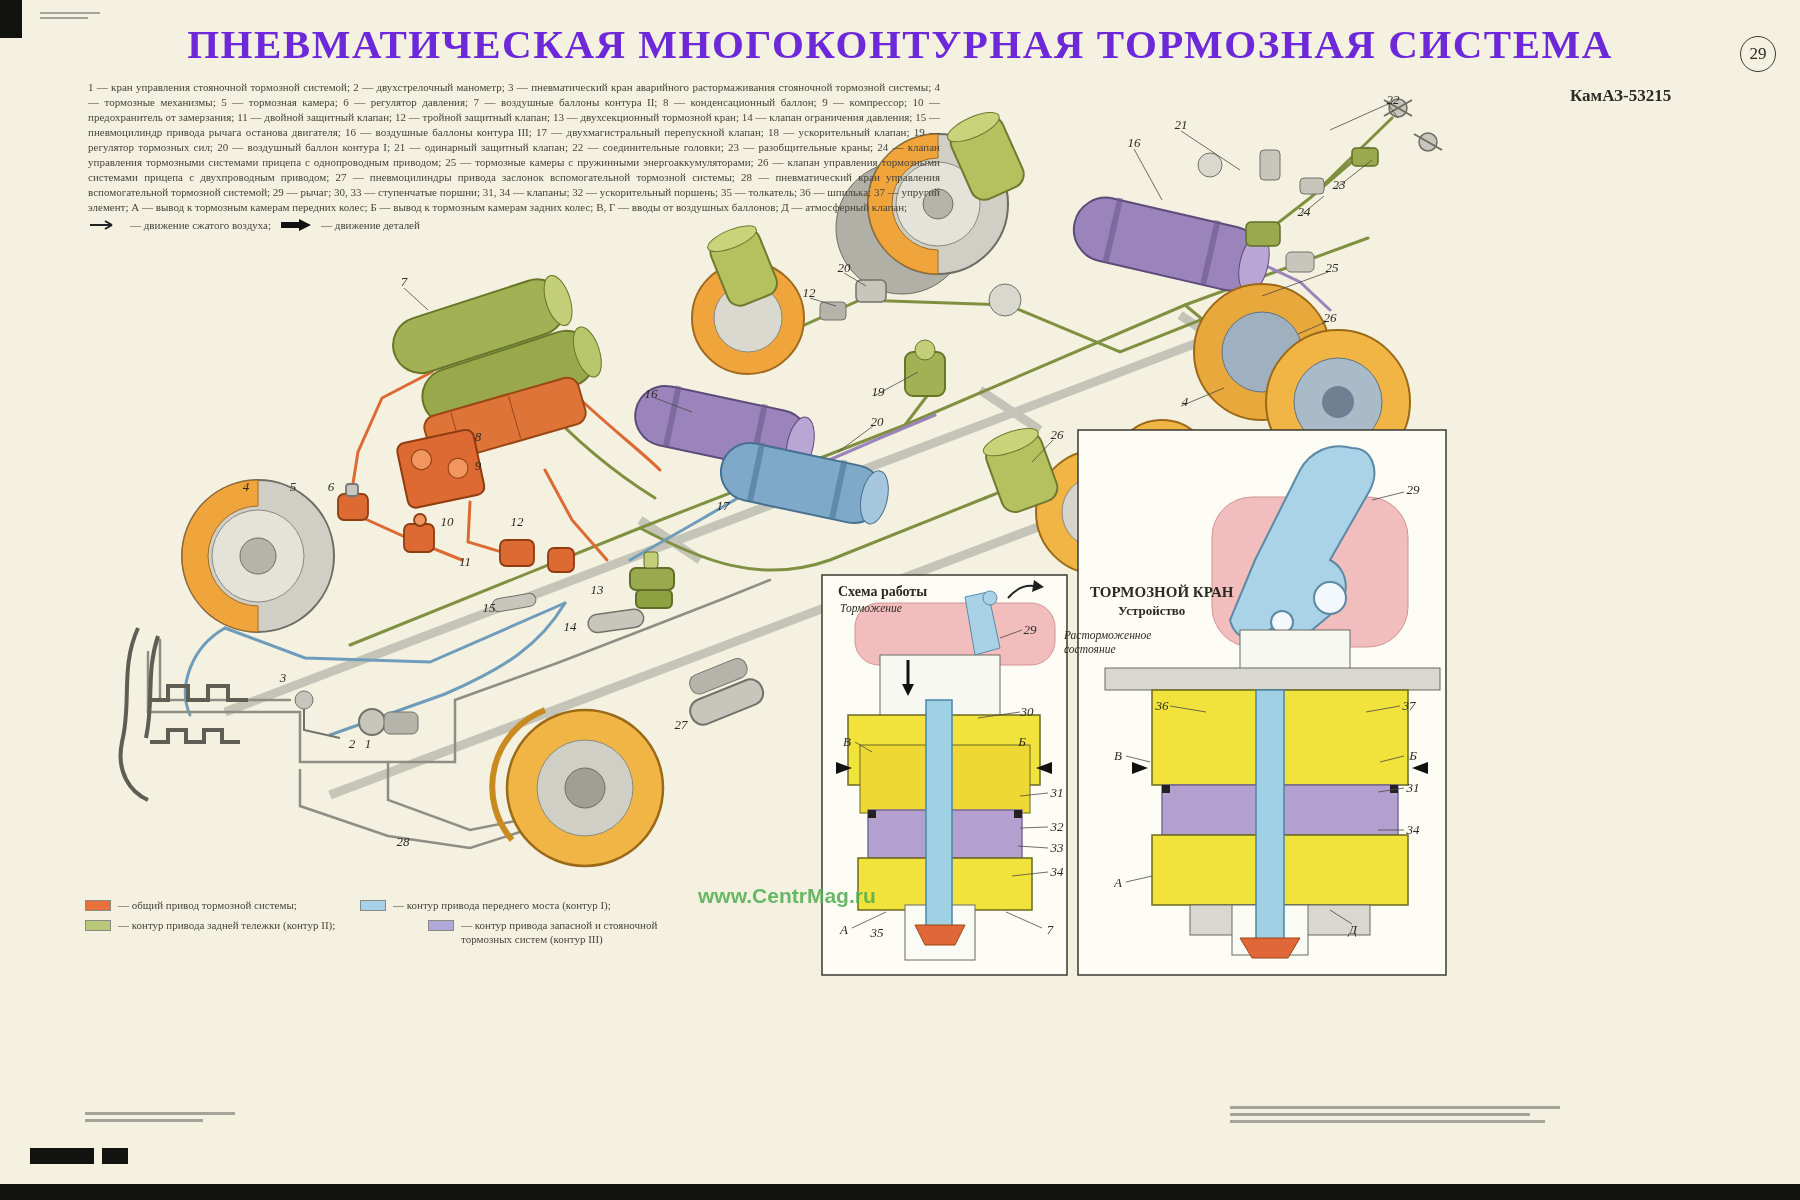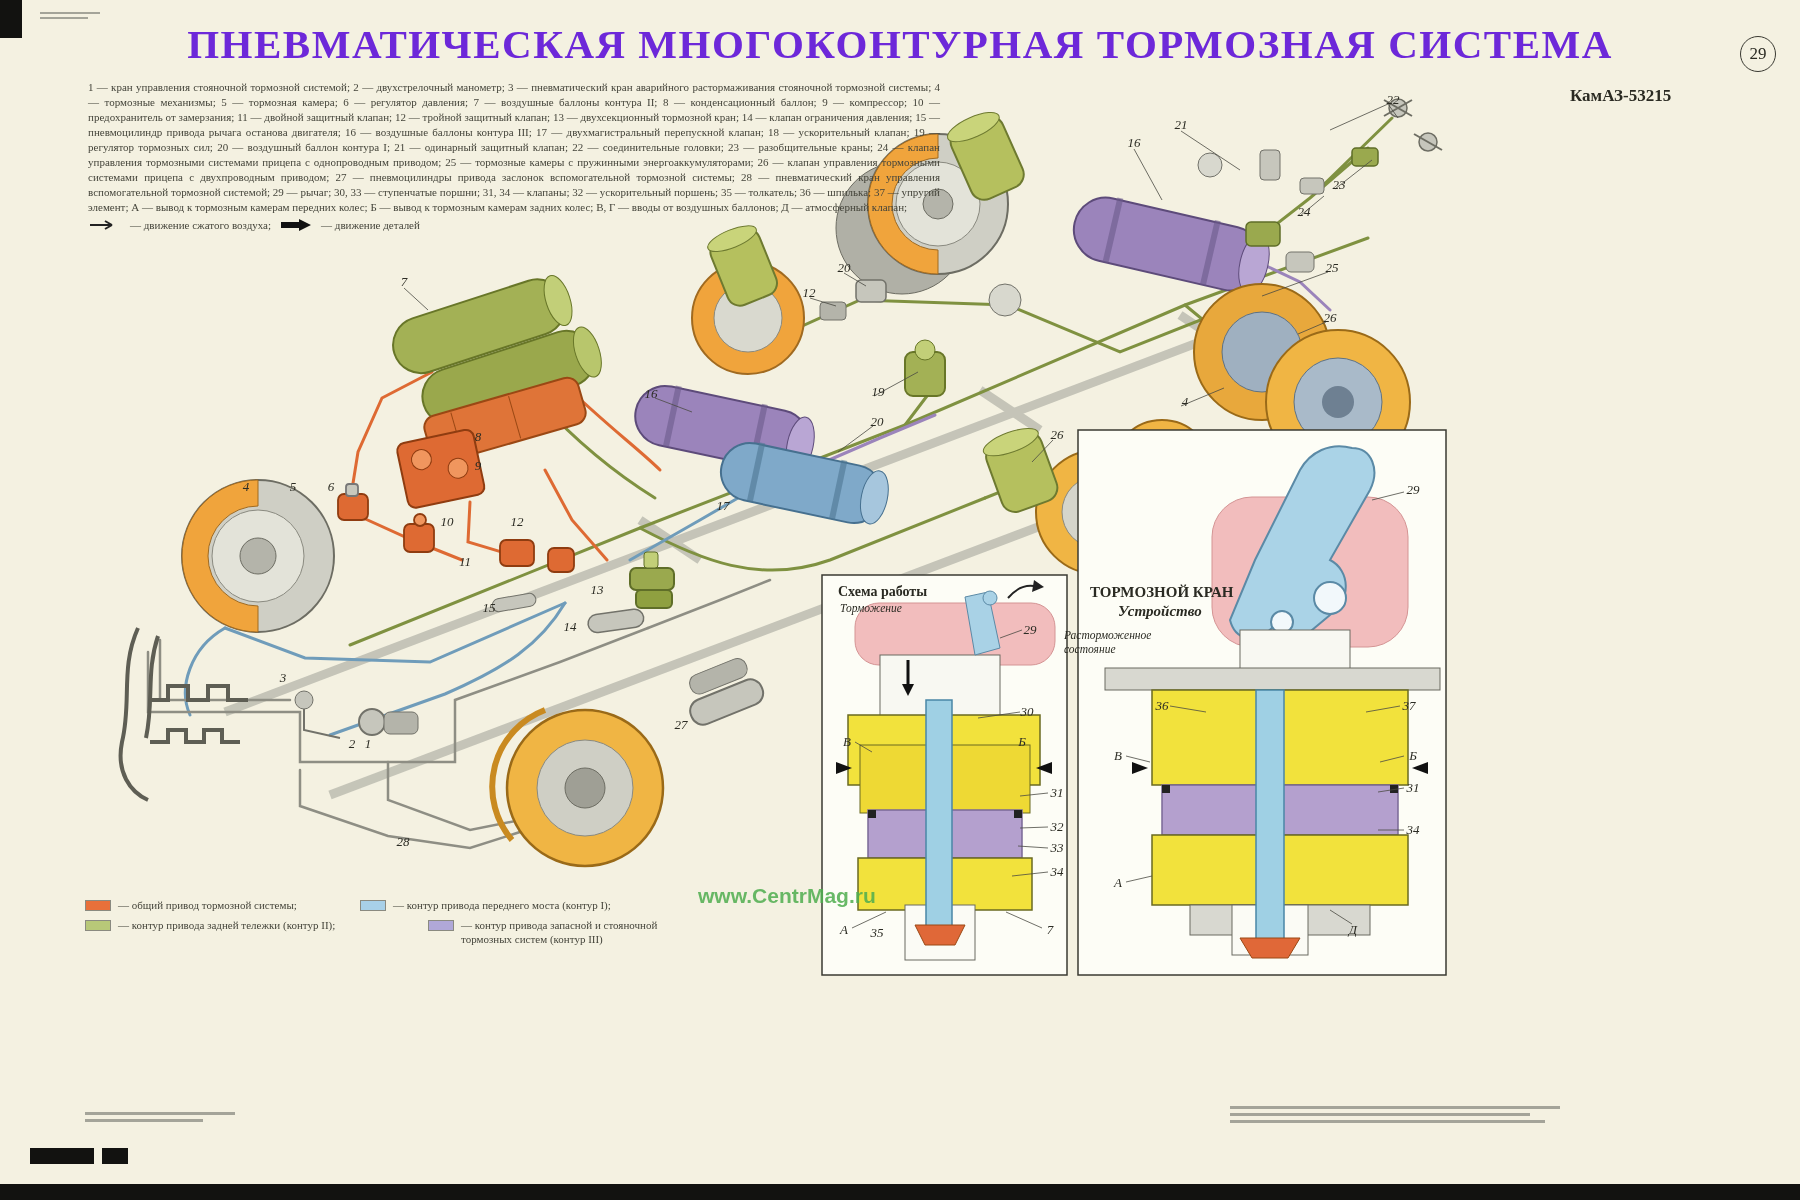--- a/index.html
+++ b/index.html
@@ -28,21 +28,21 @@
     position:absolute; transform:translate(-50%,-50%);
     font-style:italic; font-size:13px; color:#2c2c24; white-space:nowrap;
   }
   #callout-layer { position:absolute; inset:0; z-index:5; }
   #watermark { left:698px; top:884px; font-family:"Liberation Sans",sans-serif;
     font-size:21px; font-weight:bold; color:#4fae4f; opacity:.85; }
   .inset-title { font-weight:bold; font-size:14px; }
   #inset1-title { left:838px; top:584px; }
   #inset1-sub { left:840px; top:602px; font-style:italic; font-size:11.5px; }
   #inset2-title { left:1090px; top:584px; font-size:15px; }
-  #inset2-title2 { left:1118px; top:603px; font-size:15px; font-weight:bold;font-style:italic; }
+  #inset2-title2 { left:1118px; top:603px; font-size:13px; font-weight:bold; }
   #inset2-sub { left:1064px; top:628px; font-style:italic; font-size:11.5px; width:130px; line-height:14px; }
   #color-legend { position:absolute; inset:0; z-index:4; }
   .cl-entry { position:absolute; display:flex; gap:7px; align-items:flex-start; }
   .cl-swatch { flex:0 0 auto; width:26px; height:11px; margin-top:2px; border:1px solid #8a8a80; }
   .cl-text { font-size:11px; line-height:14px; color:#45453b; }
   .black { position:absolute; background:#121210; z-index:6; }
   .smallprint { position:absolute; background:#a4a499; z-index:4; }
 </style>
 </head>
 <body>

